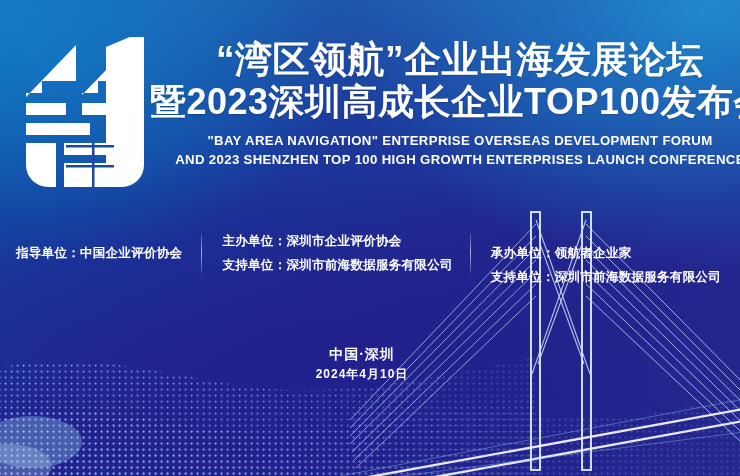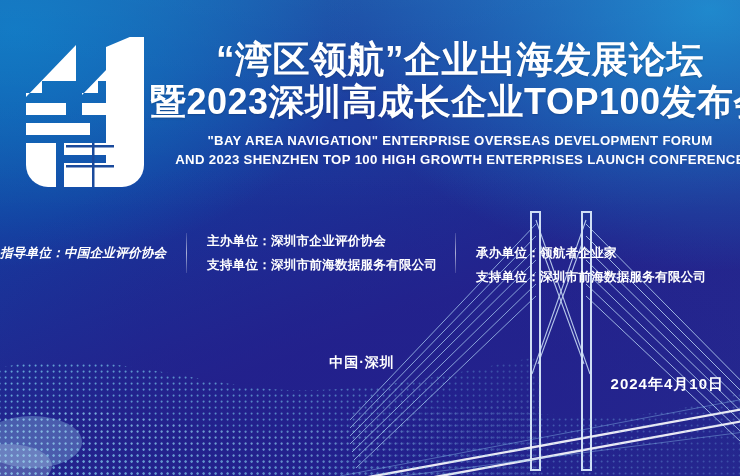--- a/index.html
+++ b/index.html
@@ -83,52 +83,52 @@
     width: 740px;
     height: 62px;
     display: flex;
     align-items: center;
   }
   .org-col {
     display: flex;
     flex-direction: column;
     gap: 7px;
   }
-  .org-col.c1 { width: 186px; font-style: italic; }
+  .org-col.c1 { margin-left: 16px; width: 186px; }
   .org-col.c2 { margin-left: 20px; width: 248px; }
   .org-col.c3 { margin-left: 20px; width: 250px; margin-top: 24px; }
   .org-line {
     color: #ffffff;
     font-size: 12.6px;
     font-weight: bold;
     white-space: nowrap;
     letter-spacing: 0.2px;
   }
   .divider {
     width: 1px;
     height: 40px;
     background: linear-gradient(180deg, rgba(255,255,255,0.15), rgba(255,255,255,0.62), rgba(255,255,255,0.15));
     flex: 0 0 auto;
   }
 
   
   .footer-info {
     position: absolute;
-    left: 0; top: 352px;
+    left: 0; top: 344px;
     width: 724px;
     text-align: center;
   }
   .place, .date {
     color: #ffffff;
     font-weight: bold;
     letter-spacing: 1px;
     line-height: 1.5;
   }
   .place { font-size: 14px; }
-  .date { font-size: 15px; text-align: right; }
+  .date { font-size: 12px; }
 </style>
 </head>
 <body>
 
 <div id="poster">
 
   <div class="bg-layer">
     <div class="sheen"></div>
 
     <svg class="bridge" viewBox="0 0 420 300" preserveAspectRatio="none">

